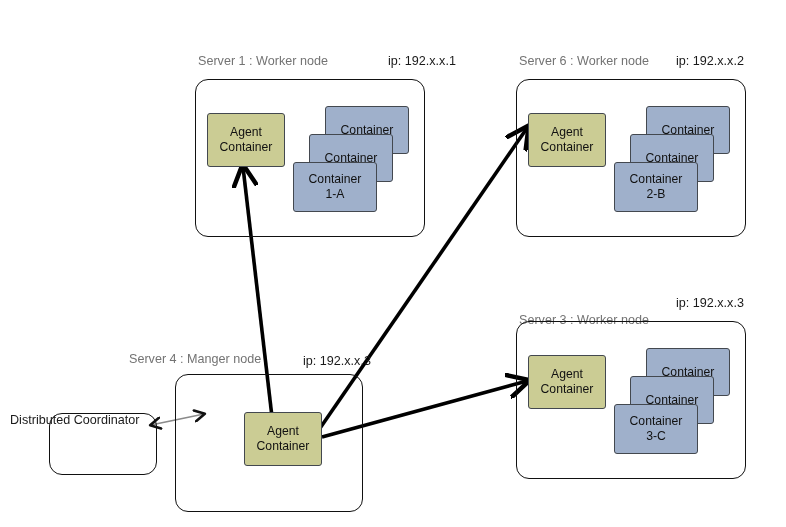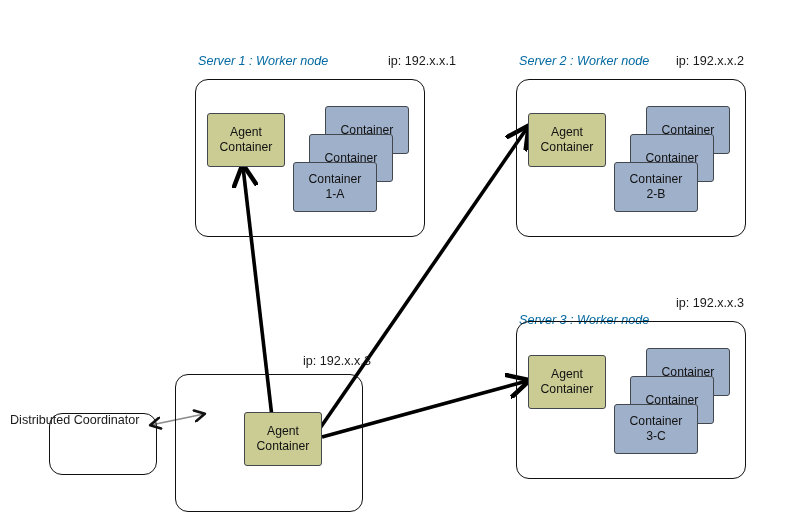--- a/index.html
+++ b/index.html
@@ -26,24 +26,23 @@
   .panel {
     position: absolute;
     border: 1.3px solid #111111;
     border-radius: 13px;
     background: transparent;
     box-sizing: border-box;
   }
   .panel-title {
     position: absolute;
     font-size: 12.6px;
-    color: #0369a1;
+    color: #737373;
     white-space: nowrap;
     line-height: 1;
-    font-style: italic;
   }
   .panel-ip {
     position: absolute;
     font-size: 12.6px;
     color: #1a1a1a;
     white-space: nowrap;
     line-height: 1;
   }
   .node-box {
     position: absolute;
@@ -115,21 +114,21 @@
   <div class="panel-ip" style="left:364px; top:55px;padding-left:24px;">ip: 192.x.x.1</div>
   <div class="panel" style="left:195px; top:79px; width:230px; height:158px;">
     <div class="node-box container-box" style="left:129px; top:26px; width:84px; height:48px;">Container</div>
     <div class="node-box container-box" style="left:113px; top:54px; width:84px; height:48px;">Container</div>
     <div class="node-box container-box" style="left:97px; top:82px; width:84px; height:50px;">Container
 1-A</div>
     <div class="node-box agent-box" style="left:11px; top:33px; width:78px; height:54px;">Agent
 Container</div>
   </div>
 
-  <div class="panel-title" style="left:519px; top:55px;">Server 2 : Worker node</div>
+  <div class="panel-title" style="left:519px; top:55px;">Server 6 : Worker node</div>
   <div class="panel-ip" style="left:676px; top:55px;">ip: 192.x.x.2</div>
   <div class="panel" style="left:516px; top:79px; width:230px; height:158px;">
     <div class="node-box container-box" style="left:129px; top:26px; width:84px; height:48px;">Container</div>
     <div class="node-box container-box" style="left:113px; top:54px; width:84px; height:48px;">Container</div>
     <div class="node-box container-box" style="left:97px; top:82px; width:84px; height:50px;">Container
 2-B</div>
     <div class="node-box agent-box" style="left:11px; top:33px; width:78px; height:54px;">Agent
 Container</div>
   </div>
 
@@ -137,19 +136,20 @@
   <div class="panel-ip" style="left:676px; top:297px;">ip: 192.x.x.3</div>
   <div class="panel" style="left:516px; top:321px; width:230px; height:158px;">
     <div class="node-box container-box" style="left:129px; top:26px; width:84px; height:48px;">Container</div>
     <div class="node-box container-box" style="left:113px; top:54px; width:84px; height:48px;">Container</div>
     <div class="node-box container-box" style="left:97px; top:82px; width:84px; height:50px;">Container
 3-C</div>
     <div class="node-box agent-box" style="left:11px; top:33px; width:78px; height:54px;">Agent
 Container</div>
   </div>
 
+  <div class="panel-title" style="left:129px; top:353px;">Server 4 : Manger node</div>
   <div class="panel-ip" style="left:303px; top:355px;">ip: 192.x.x.3</div>
   <div class="panel" style="left:175px; top:374px; width:188px; height:138px;">
     <div class="node-box agent-box" style="left:68px; top:37px; width:78px; height:54px;">Agent
 Container</div>
   </div>
 
 </div>
 
 </body></html>

